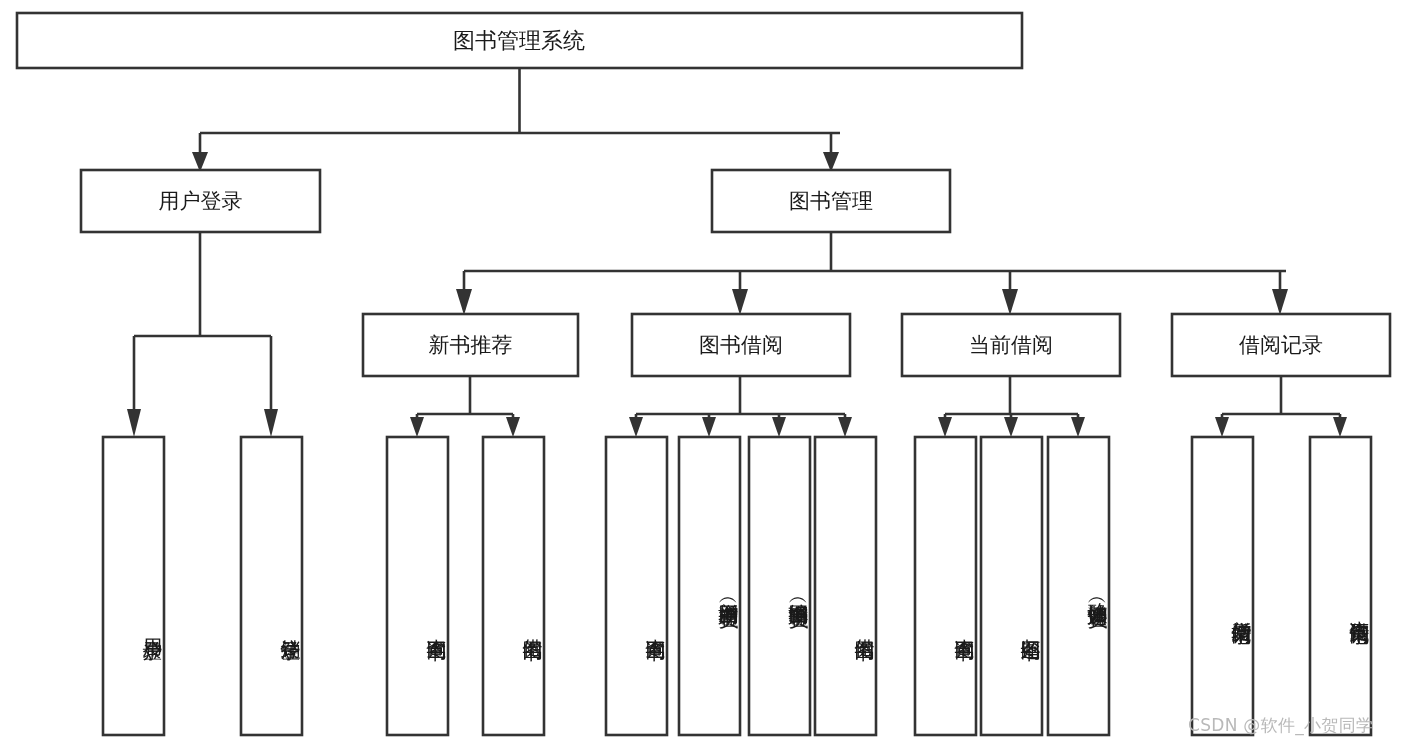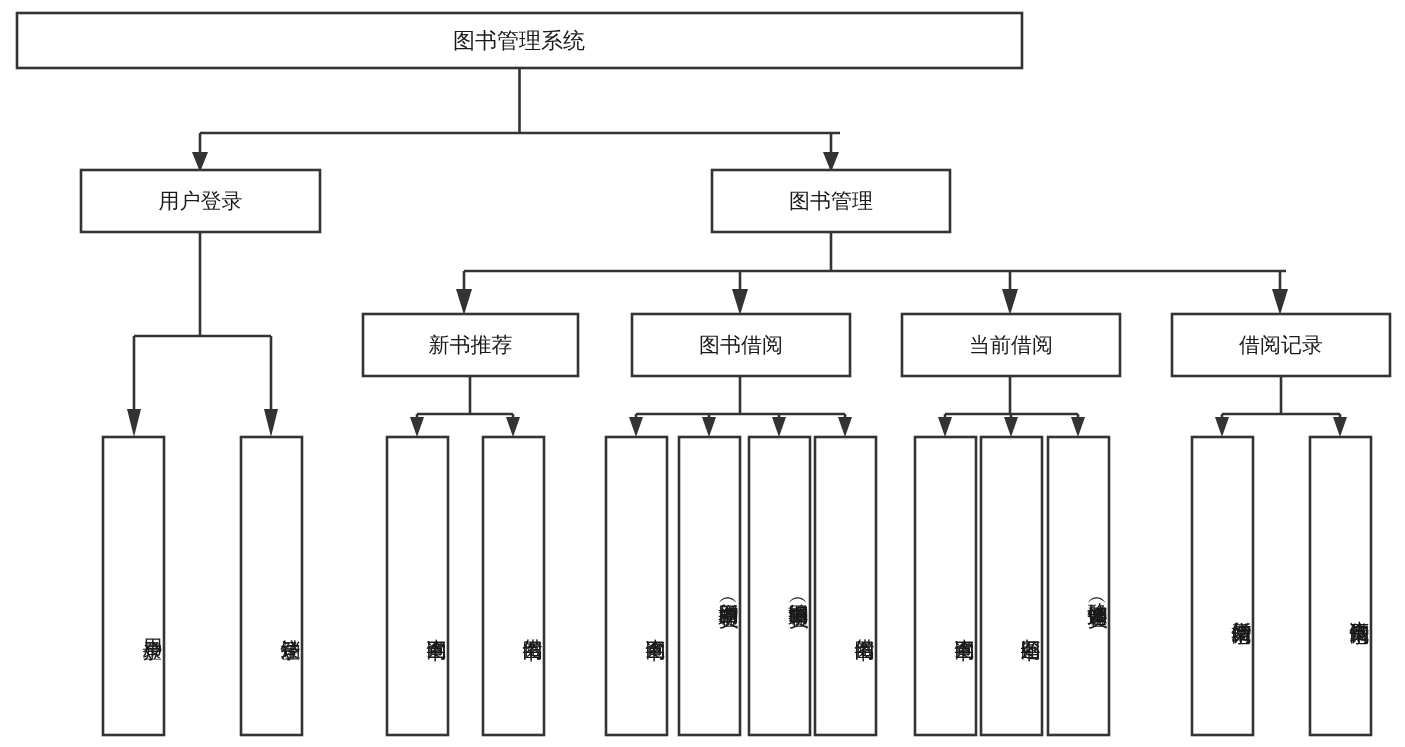--- a/index.html
+++ b/index.html
@@ -228,14 +228,15 @@
   <div class="leaf-label" style="left:749px; top:446px; width:61px; height:290px;">编辑图书（管理员）</div>
   <div class="leaf-label" style="left:815px; top:515px; width:61px; height:220px;">借阅图书</div>
 
   <div class="leaf-label" style="left:915px; top:515px; width:61px; height:220px;">查询图书</div>
   <div class="leaf-label" style="left:981px; top:515px; width:61px; height:220px;">归还图书</div>
   <div class="leaf-label" style="left:1048px; top:446px; width:61px; height:290px;">确认归还（管理员）</div>
 
   <div class="leaf-label" style="left:1192px; top:480px; width:61px; height:255px;">新增借阅记录</div>
   <div class="leaf-label" style="left:1310px; top:480px; width:61px; height:255px;">查询借阅记录</div>
 
+  <div class="watermark">CSDN @软件_小贺同学</div>
 
 </div>
 
 </body></html>

